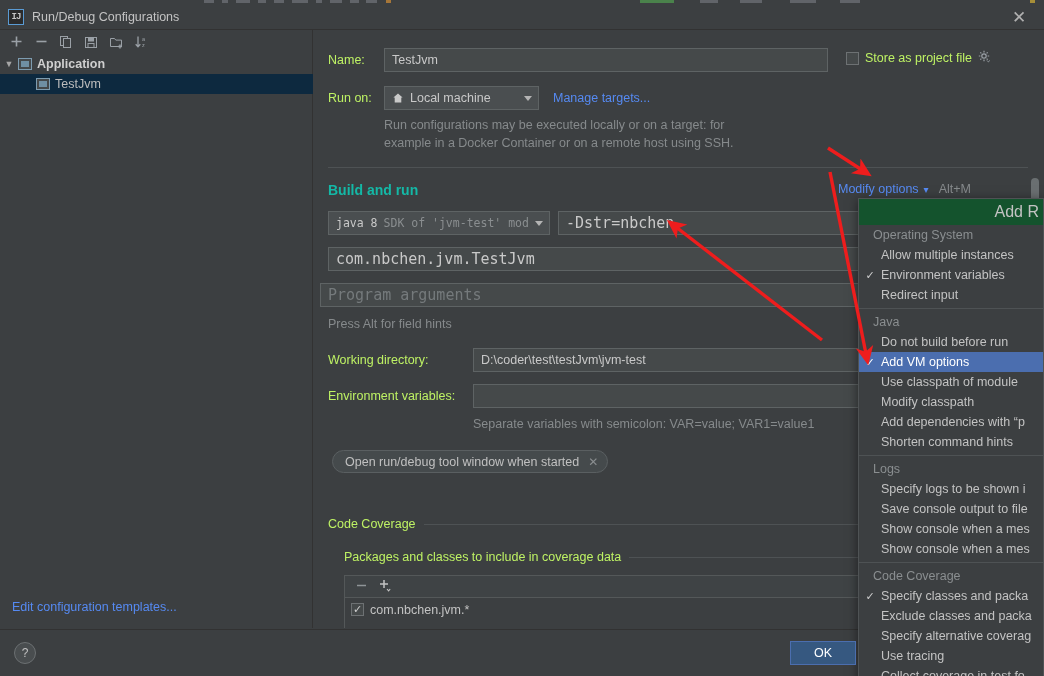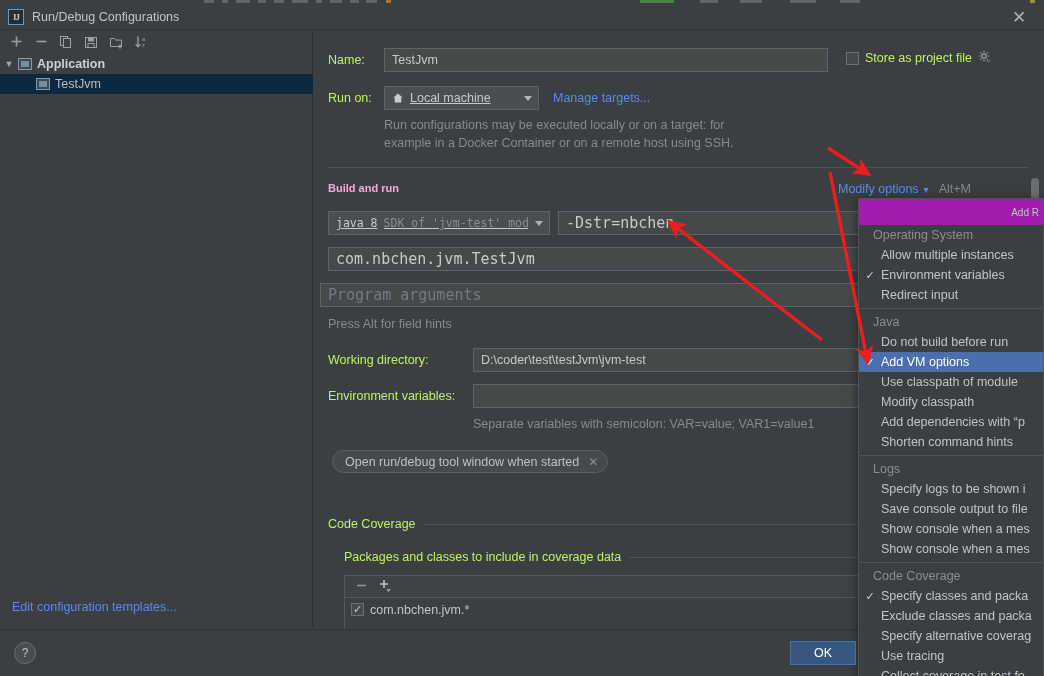--- a/index.html
+++ b/index.html
@@ -32,21 +32,21 @@
   .titlebar {
     position: absolute; left: 0; top: 4px; width: 1044px; height: 26px;
     background: #3c3f41;
     display: flex; align-items: center;
   }
   .title-icon {
     width: 16px; height: 16px; margin-left: 8px; margin-right: 8px;
     border: 1px solid #5a9bd4; background: #2b2b2b;
     display: flex; align-items: center; justify-content: center;
     font-size: 9px; font-weight: bold; color: #c7c7c7; letter-spacing: -1px;
-    font-family: Liberation Serif, serif;
+    font-family: Liberation Mono, monospace;
   }
   .title-text { font-size: 12.5px; color: #c3c3c3; }
   .title-close {
     position: absolute; right: 14px; top: 50%; transform: translateY(-50%);
     width: 22px; height: 22px; color: #b0b0b0; font-size: 17px;
     display: flex; align-items: center; justify-content: center;
     cursor: default; font-family: "DejaVu Sans", sans-serif; font-weight: 300;
   }
   .titlebar-sep {
     position: absolute; left: 0; top: 29px; width: 1044px; height: 1px;
@@ -104,30 +104,30 @@
     background: #45494a; border: 1px solid #5e6364; color: #c9c9c9;
     height: 24px; font-size: 12.5px; padding: 0 7px;
     display: flex; align-items: center; font-family: "Liberation Sans", sans-serif;
   }
   .field.mono { font-family: "DejaVu Sans Mono", monospace; font-size: 15px; }
   .field.empty { background: #45494a; }
   .field.placeholder { color: #757a7c; }
   .combo {
     background: #4a4e50; border: 1px solid #5e6364; height: 24px;
     display: flex; align-items: center; padding: 0 4px 0 7px;
-    color: #c9c9c9; font-size: 12.5px; cursor: default; text-decoration: underline;
+    color: #c9c9c9; font-size: 12.5px; cursor: default;
   }
   .caret {
     width: 0; height: 0; margin-left: 7px; margin-right: 2px;
     border-left: 4.5px solid transparent; border-right: 4.5px solid transparent;
     border-top: 5px solid #b4b4b4;
   }
   .link { color: #568af2; font-size: 12.5px; cursor: default; }
   .muted { color: #868a8c; font-size: 12.5px; }
-  .sect-title { color: #f9a8d4; font-weight: bold; font-size: 11px; }
+  .sect-title { color: #14b8a6; font-weight: bold; font-size: 14px; }
   .hr { position: absolute; height: 1px; background: #4e5254; }
   .chkbox {
     width: 13px; height: 13px; border: 1px solid #6d7173; background: #45494a;
     display: inline-flex; align-items: center; justify-content: center;
     margin-right: 6px; flex: none;
   }
   .chkbox.checked::after {
     content: "✓"; color: #cfcfcf; font-size: 11px; line-height: 1;
     font-family: "DejaVu Sans", sans-serif;
   }
@@ -158,23 +158,23 @@
   }
 
   
   .dropdown {
     position: absolute; left: 858px; top: 198px; width: 186px;
     background: #3c3f41; border: 1px solid #4f5355;
     box-shadow: 0 2px 10px rgba(0,0,0,.5);
     z-index: 40; overflow: hidden;
   }
   .dd-topbar {
-    height: 26px; background: #a21caf; display: flex; align-items: center;
+    height: 26px; background: #14532d; display: flex; align-items: center;
     justify-content: flex-end; padding-right: 4px;
-    color: #c3c3c3; font-size: 10px; white-space: nowrap;
+    color: #c3c3c3; font-size: 16px; white-space: nowrap;
   }
   .dd-sep { height: 1px; background: #4e5254; margin: 3px 0; }
   .dd-cat {
     color: #8a8e90; font-size: 12.5px; padding: 3px 0 3px 14px;
     white-space: nowrap;
   }
   .dd-item {
     height: 20px; display: flex; align-items: center;
     color: #c3c3c3; font-size: 12.5px; white-space: nowrap; cursor: default;
     padding-right: 4px;

